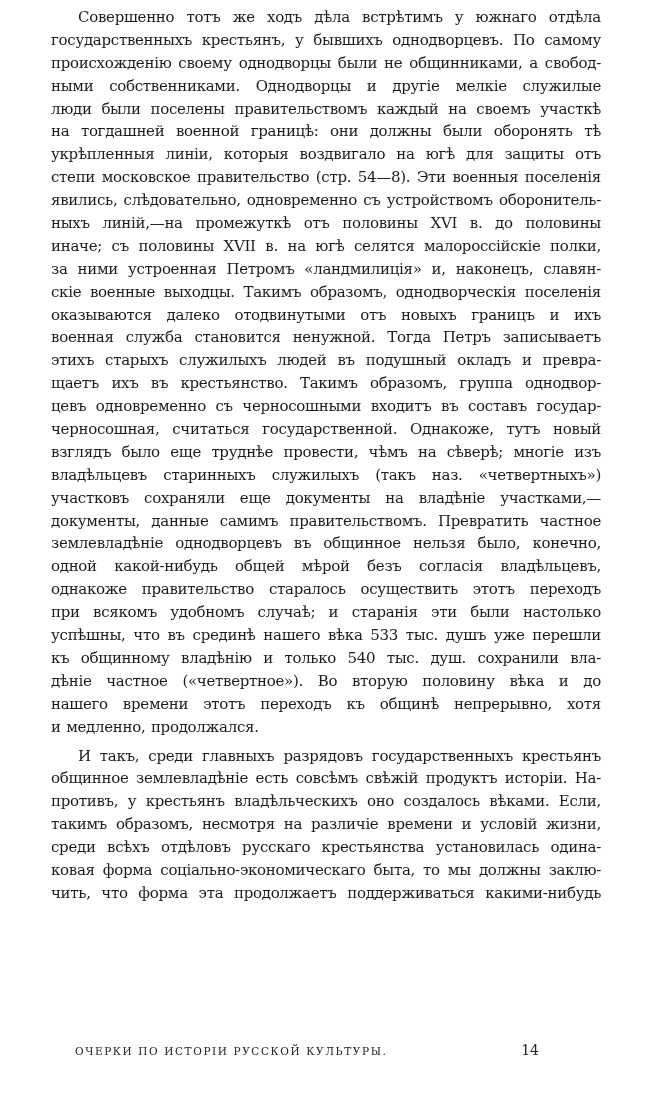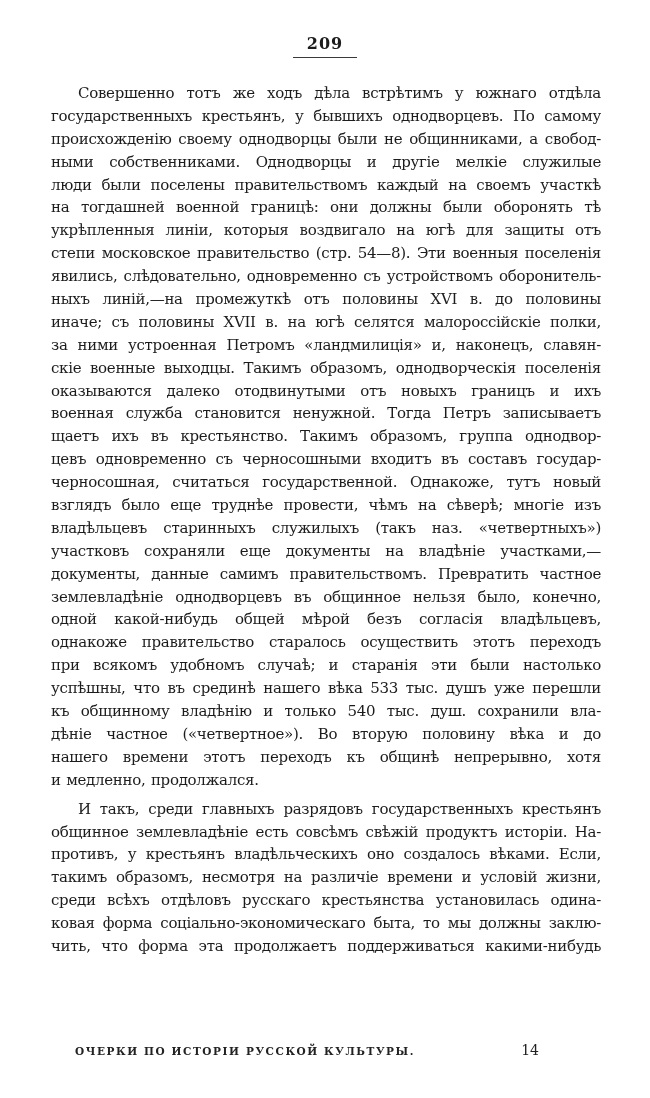--- a/index.html
+++ b/index.html
@@ -59,56 +59,54 @@
     left: 45px;
     right: 43px;
     top: 1042px;
     display: flex;
     justify-content: space-between;
     align-items: baseline;
   }
   .running-title {
     margin-left: 30px;
     font-size: 10.5px;
-    font-weight: 700;
+    font-weight: 400;
     letter-spacing: 1.6px;
     color: #222;
   }
   .sheet-signature {
     margin-right: 68px;
     font-size: 14px;
     color: #222;
   }
 </style>
 </head>
 <body>
 
 <div class="page">
 
-  <div class="page-number-wrap">
-    <span class="page-number">209</span>
-  </div>
 
   <div class="text-block">
       <div class="paragraph">
         <div class="line indent">Совершенно тотъ же ходъ дѣла встрѣтимъ у южнаго отдѣла</div>
         <div class="line">государственныхъ крестьянъ, у бывшихъ однодворцевъ. По самому</div>
         <div class="line">происхожденію своему однодворцы были не общинниками, а свобод-</div>
         <div class="line">ными собственниками. Однодворцы и другіе мелкіе служилые</div>
         <div class="line">люди были поселены правительствомъ каждый на своемъ участкѣ</div>
         <div class="line">на тогдашней военной границѣ: они должны были оборонять тѣ</div>
         <div class="line">укрѣпленныя линіи, которыя воздвигало на югѣ для защиты отъ</div>
         <div class="line">степи московское правительство (стр. 54—8). Эти военныя поселенія</div>
         <div class="line">явились, слѣдовательно, одновременно съ устройствомъ оборонитель-</div>
         <div class="line">ныхъ линій,—на промежуткѣ отъ половины XVI в. до половины</div>
         <div class="line">иначе; съ половины XVII в. на югѣ селятся малороссійскіе полки,</div>
         <div class="line">за ними устроенная Петромъ «ландмилиція» и, наконецъ, славян-</div>
         <div class="line">скіе военные выходцы. Такимъ образомъ, однодворческія поселенія</div>
         <div class="line">оказываются далеко отодвинутыми отъ новыхъ границъ и ихъ</div>
         <div class="line">военная служба становится  ненужной. Тогда Петръ записываетъ</div>
+        <div class="line">этихъ старыхъ служилыхъ людей въ подушный окладъ и превра-</div>
         <div class="line">щаетъ ихъ въ крестьянство. Такимъ образомъ, группа однодвор-</div>
         <div class="line">цевъ одновременно съ черносошными входитъ въ составъ государ-</div>
         <div class="line">черносошная, считаться государственной. Однакоже, тутъ новый</div>
         <div class="line">взглядъ было еще труднѣе провести, чѣмъ на сѣверѣ; многіе изъ</div>
         <div class="line">владѣльцевъ старинныхъ служилыхъ (такъ наз. «четвертныхъ»)</div>
         <div class="line">участковъ сохраняли еще документы на владѣніе участками,—</div>
         <div class="line">документы, данные самимъ правительствомъ. Превратить частное</div>
         <div class="line">землевладѣніе однодворцевъ въ общинное нельзя было, конечно,</div>
         <div class="line">одной какой-нибудь общей мѣрой безъ согласія владѣльцевъ,</div>
         <div class="line">однакоже правительство старалось осуществить этотъ переходъ</div>

